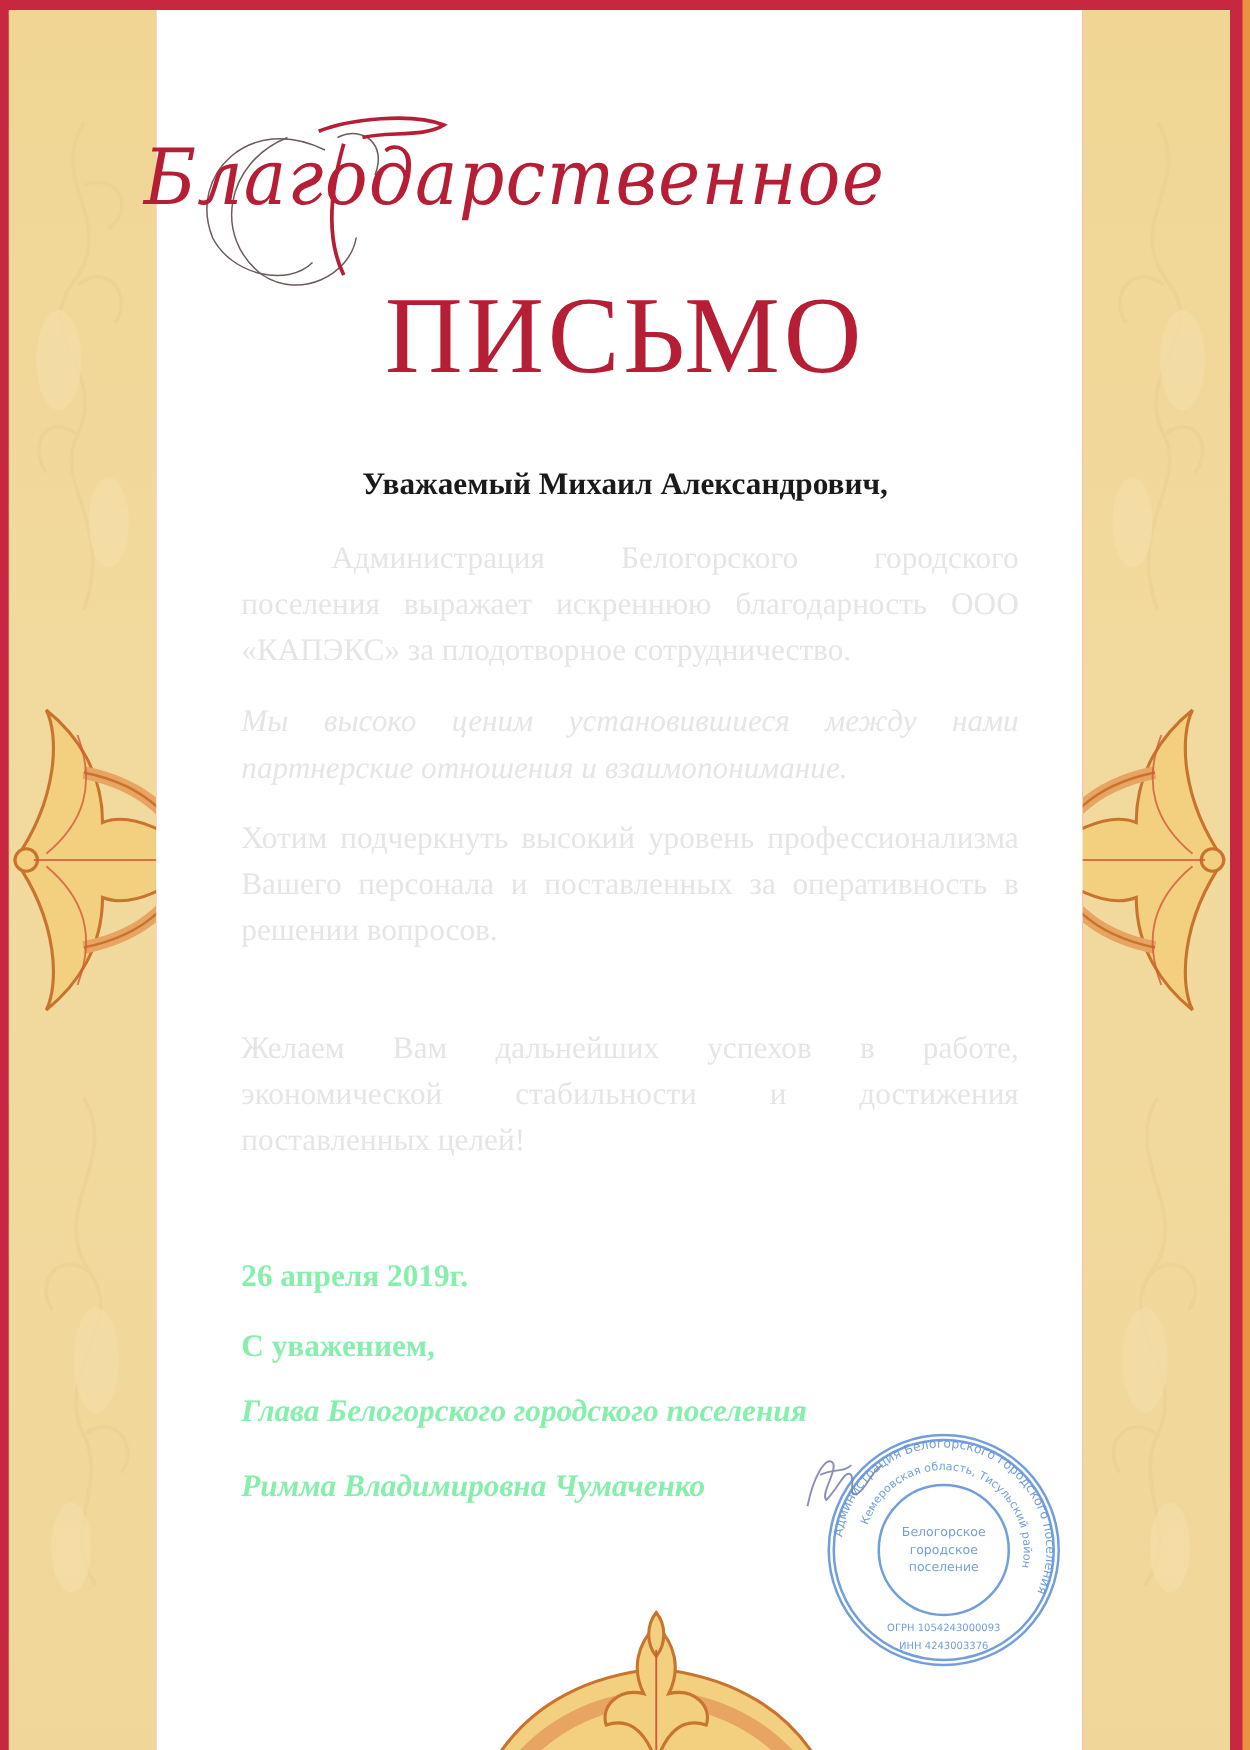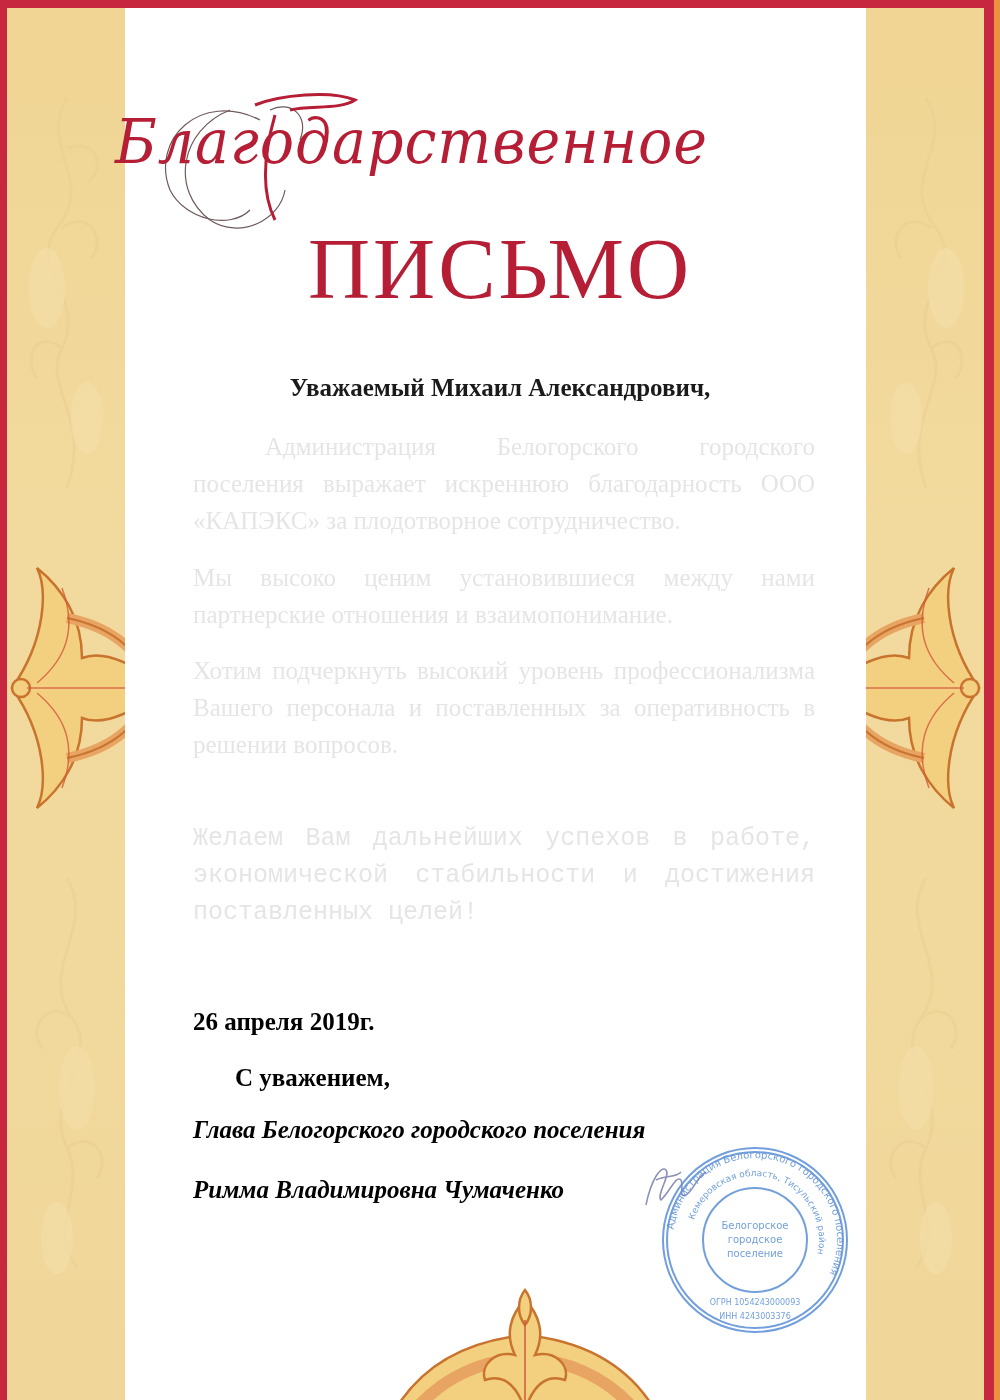--- a/index.html
+++ b/index.html
@@ -41,28 +41,28 @@
     }
     .greeting {
       position: absolute; left: 0; width: 1000px; top: 374px; text-align: center;
       font-weight: bold; font-size: 25px; color: #1a1a1a;
     }
     .body-text {
       position: absolute; left: 193px; width: 622px;
       font-size: 25px; line-height: 37px; color: #e5e5e5; text-align: justify;
     }
     .p1 { top: 428px; text-indent: 72px; }
-    .p2 { top: 559px; }
+    .p2 { top: 559px; font-style: italic; }
     .p3 { top: 652px; }
-    .p4 { top: 820px; font-family: Liberation Mono, monospace; }
+    .p4 { top: 820px; }
     .sig {
-      position: absolute; left: 193px; font-weight: bold; font-size: 25px; color: #000000;
+      position: absolute; left: 193px; font-weight: bold; font-size: 25px; color: #86efac;
     }
     .sig-date { top: 1008px; }
-    .sig-regards { top: 1064px; margin-left: 42px; }
+    .sig-regards { top: 1064px; }
     .sig-title { top: 1116px; font-style: italic; }
     .sig-name { top: 1176px; font-style: italic; }
     .stamp { position: absolute; left: 655px; top: 1145px; width: 200px; height: 190px; }
     .signature { position: absolute; left: 636px; top: 1160px; width: 80px; height: 50px; }
   </style>
 </head>
 <body>
 
 <div class="frame-red-top"></div>
 

